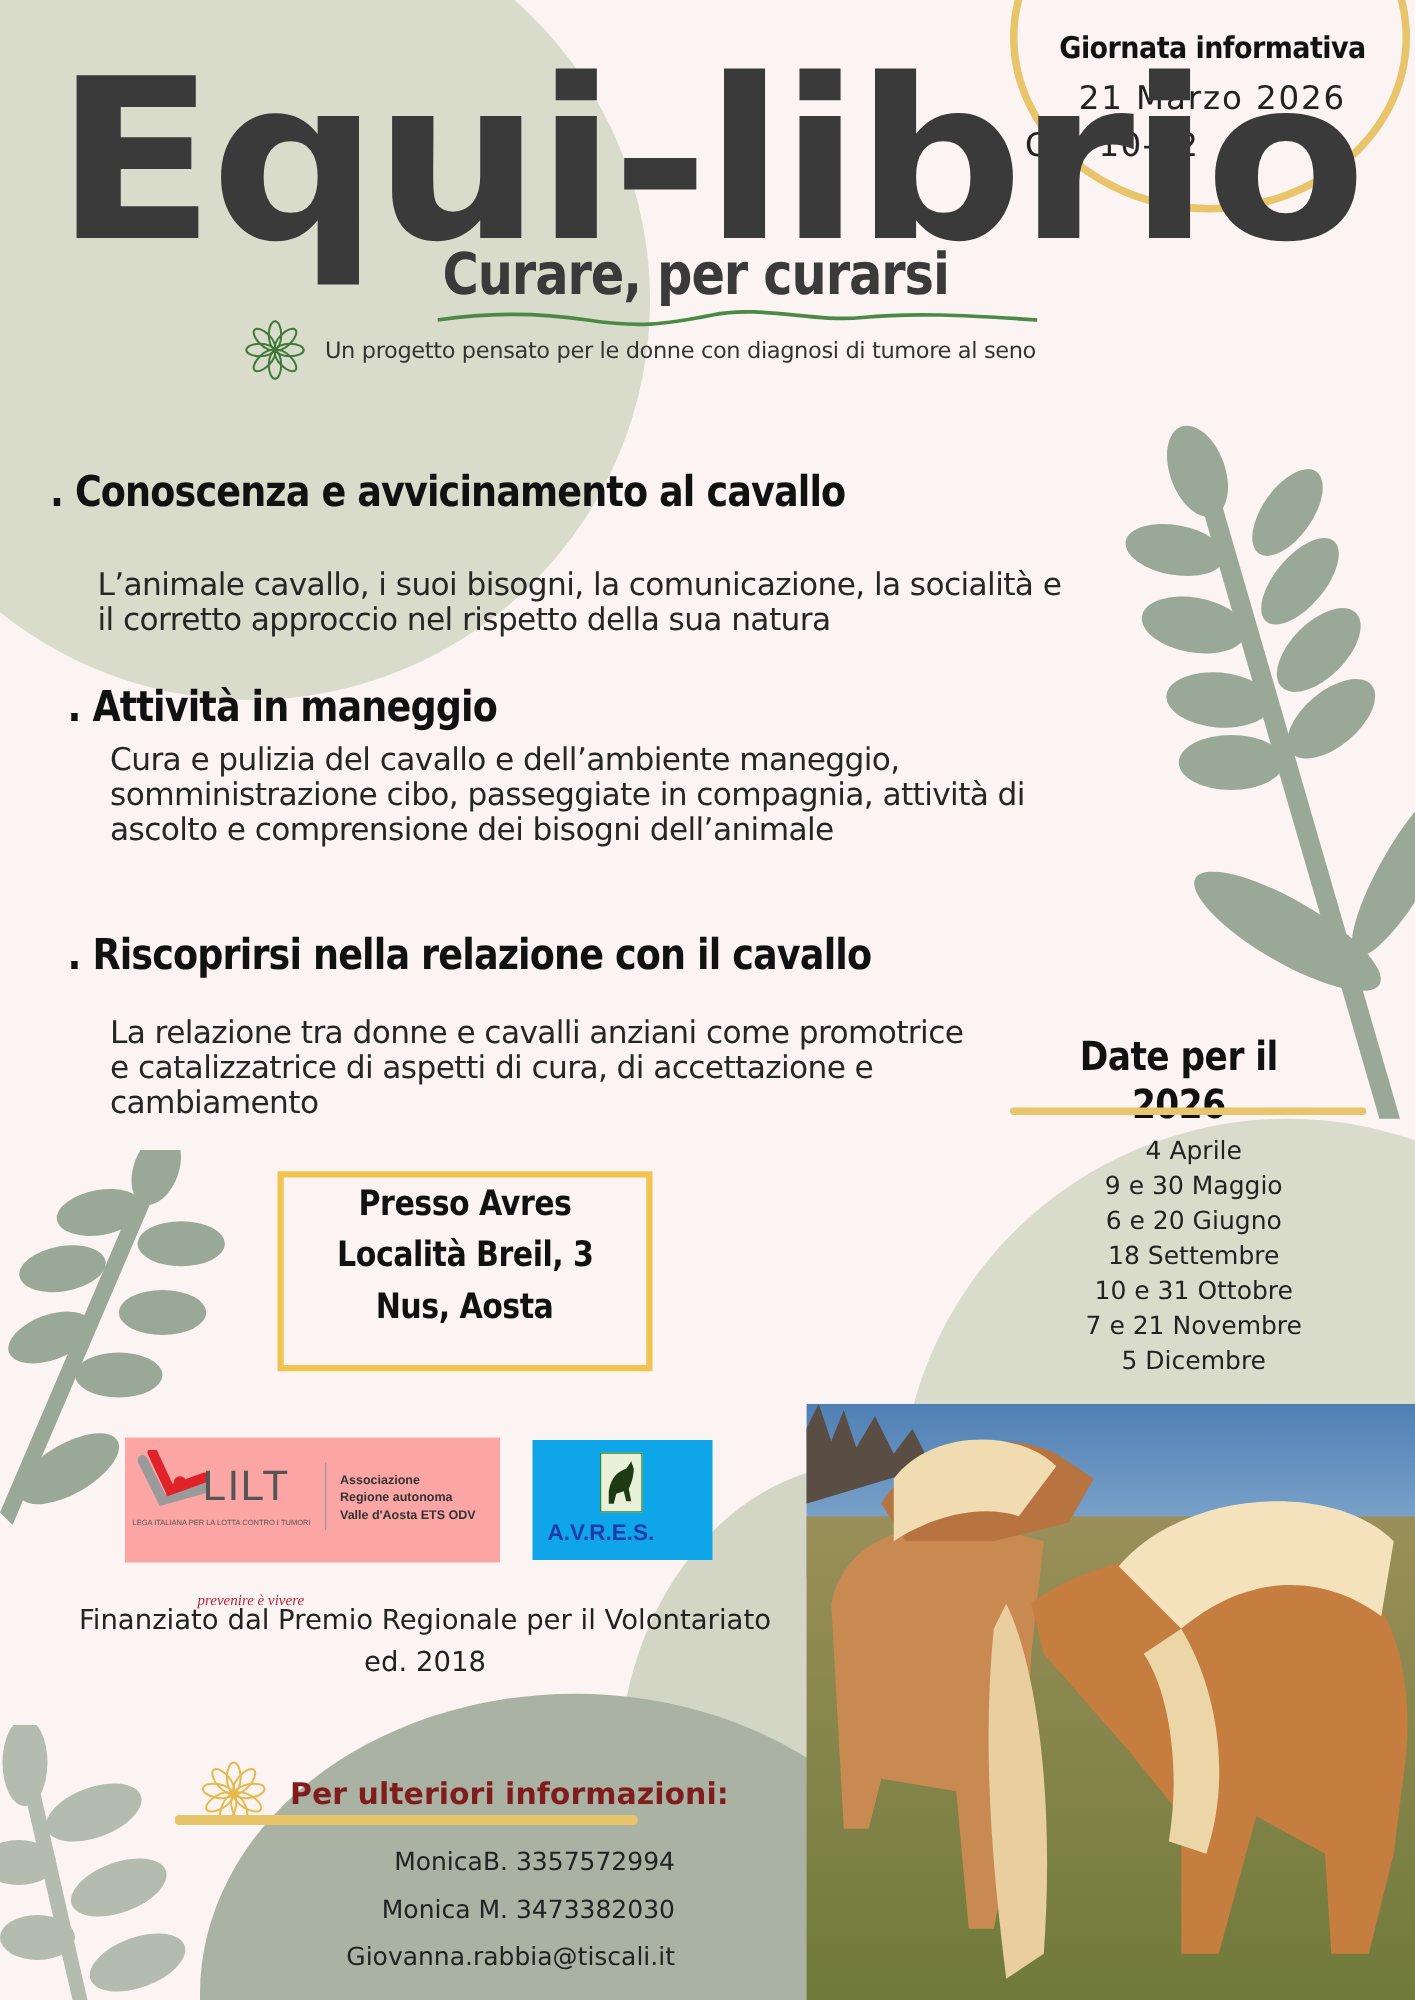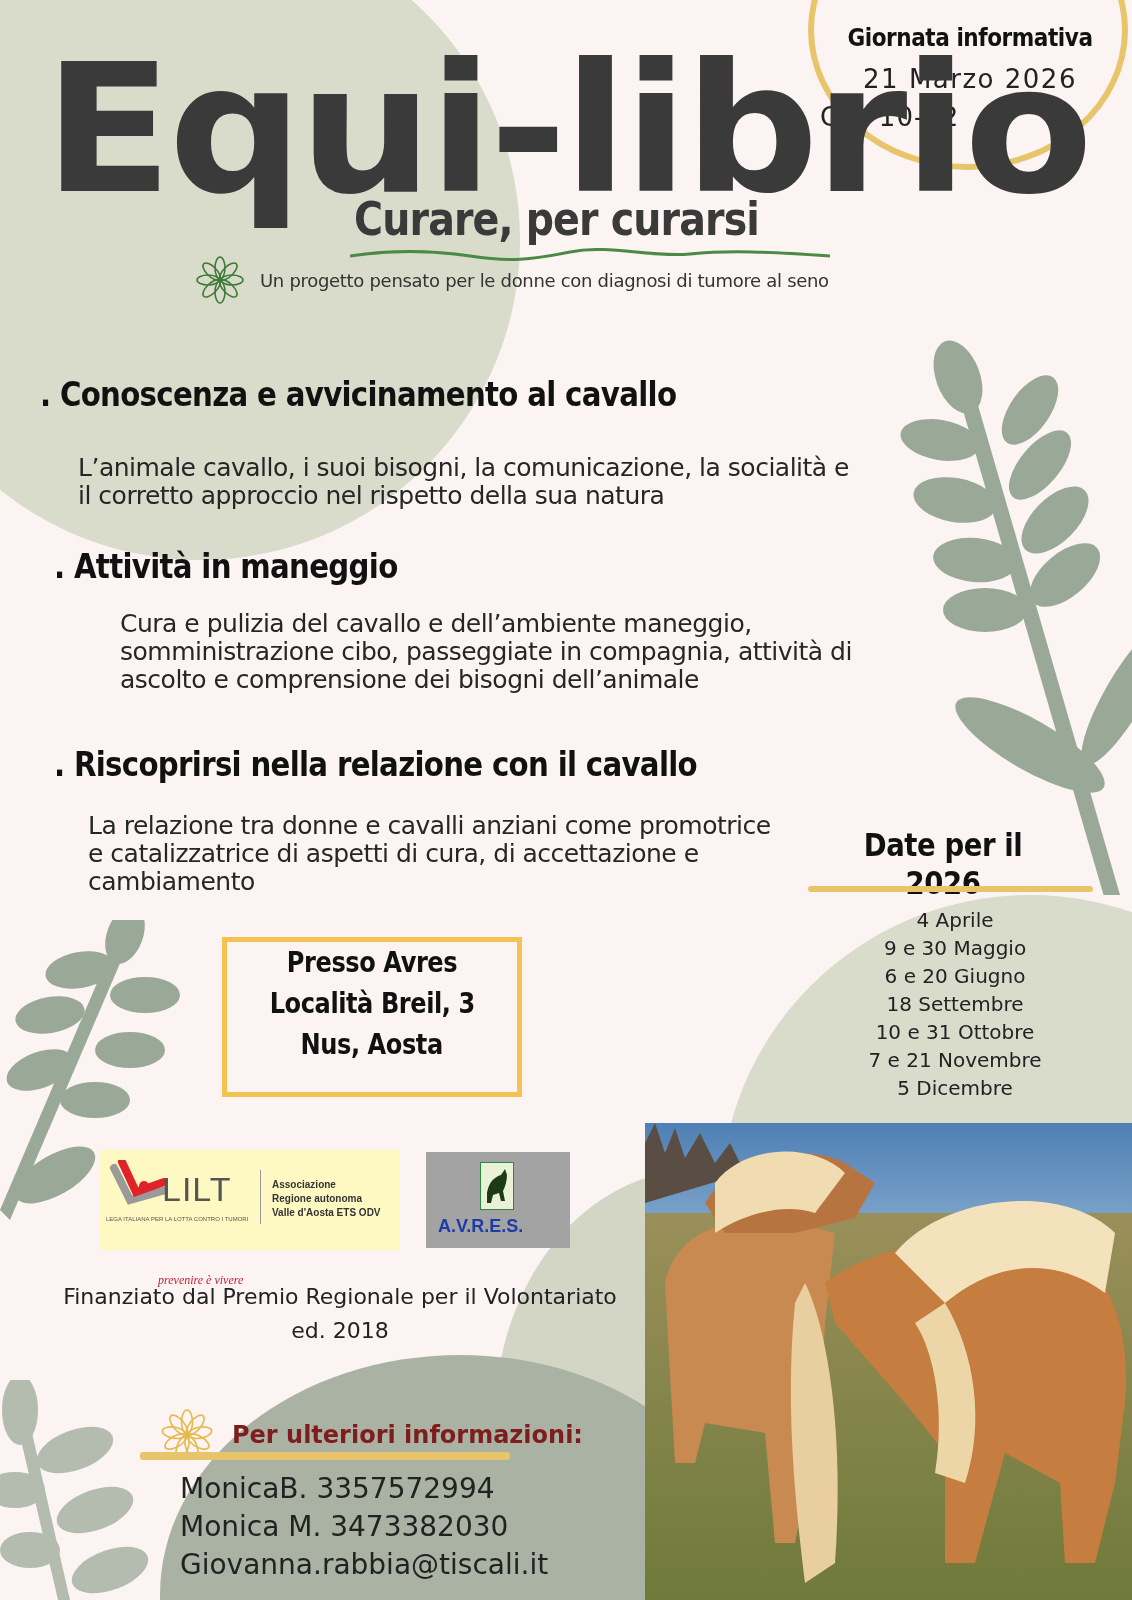--- a/index.html
+++ b/index.html
@@ -24,40 +24,40 @@
   .wave { left: 350px; top: 248px; width: 480px; height: 14px; }
   .tagline-row { left: 196px; top: 256px; display: flex; align-items: center; gap: 16px; }
   .tagline { font-family: "DejaVu Sans", sans-serif; font-size: 18px; color: #333; letter-spacing: -0.3px; }
 
   .section-head { font-family: "DejaVu Sans", sans-serif; font-weight: bold; font-size: 34px; color: #111; letter-spacing: -0.8px; transform: scaleX(0.86); transform-origin: left; white-space: nowrap; }
   .section-body { font-family: "DejaVu Sans", sans-serif; font-size: 25px; line-height: 28px; color: #262626; letter-spacing: -0.5px; }
 
   .s1-head { left: 40px; top: 374px; }
   .s1-body { left: 78px; top: 432px; width: 780px; margin-top: 22px; }
   .s2-head { left: 54px; top: 546px; }
-  .s2-body { left: 88px; top: 610px; width: 820px; margin-left: 32px; }
+  .s2-body { left: 88px; top: 594px; width: 820px; }
   .s3-head { left: 54px; top: 744px; }
   .s3-body { left: 88px; top: 812px; width: 700px; }
 
   .dates-title { left: 808px; top: 826px; width: 270px; text-align: center; font-family: "DejaVu Sans", sans-serif; font-weight: bold; font-size: 32px; color: #111; transform: scaleX(0.86); letter-spacing: -0.5px; }
   .dates-line { left: 808px; top: 886px; width: 285px; height: 6px; background: #e8c46a; border-radius: 3px; }
   .dates-list { left: 850px; top: 906px; width: 210px; text-align: center; font-family: "DejaVu Sans", sans-serif; font-size: 20px; line-height: 28px; color: #222; list-style: none; }
 
   .address-box { left: 222px; top: 937px; width: 300px; height: 160px; border: 5px solid #f2c350; display: flex; flex-direction: column; align-items: center; }
   .address-line { font-family: "DejaVu Sans", sans-serif; font-weight: bold; font-size: 28px; line-height: 41px; color: #111; transform: scaleX(0.86); letter-spacing: -0.5px; white-space: nowrap; }
 
-  .logo-lilt { left: 100px; top: 1150px; width: 300px; height: 100px; background: #fef9c3; }
-  .logo-avres { left: 426px; top: 1152px; width: 144px; height: 96px; background: #a3a3a3; }
+  .logo-lilt { left: 100px; top: 1150px; width: 300px; height: 100px; background: #fca5a5; }
+  .logo-avres { left: 426px; top: 1152px; width: 144px; height: 96px; background: #0ea5e9; }
 
   .funded { left: 40px; top: 1280px; width: 600px; text-align: center; font-family: "DejaVu Sans", sans-serif; font-size: 22px; line-height: 34px; color: #222; }
 
   .contact-row { left: 160px; top: 1408px; display: flex; align-items: center; gap: 18px; }
   .contact-title { font-family: "DejaVu Sans", sans-serif; font-weight: bold; font-size: 24px; color: #7f1d1d; }
   .contact-line { left: 140px; top: 1452px; width: 370px; height: 8px; background: #e8c46a; border-radius: 3px; }
-  .contact-list { left: 180px; top: 1470px; width: 360px; text-align: left; font-family: "DejaVu Sans", sans-serif; font-size: 28px; line-height: 38px; color: #222; list-style: none; }
+  .contact-list { left: 180px; top: 1470px; width: 360px; text-align: right; font-family: "DejaVu Sans", sans-serif; font-size: 20px; line-height: 38px; color: #222; list-style: none; }
 
   .photo { left: 645px; top: 1123px; width: 487px; height: 477px; overflow: hidden; }
 </style>
 </head>
 <body>
 
 <div class="abs blob-top"></div>
 <div class="abs blob-bottom-r"></div>
 <div class="abs blob-mid"></div>
 <div class="abs blob-bottom"></div>

